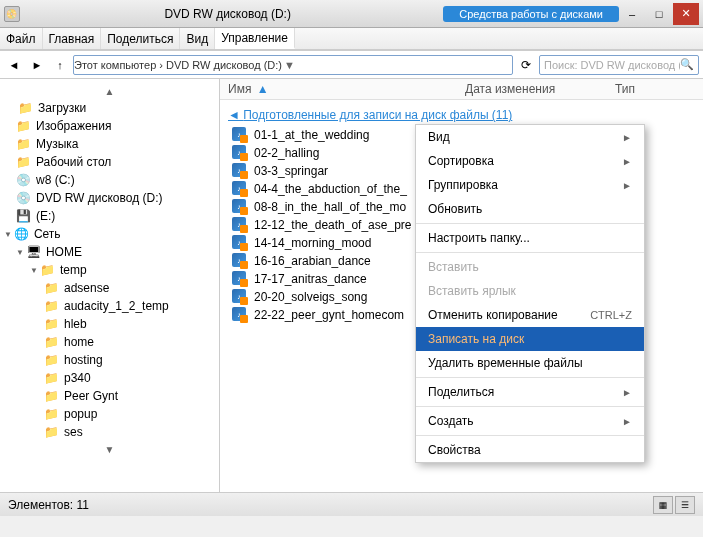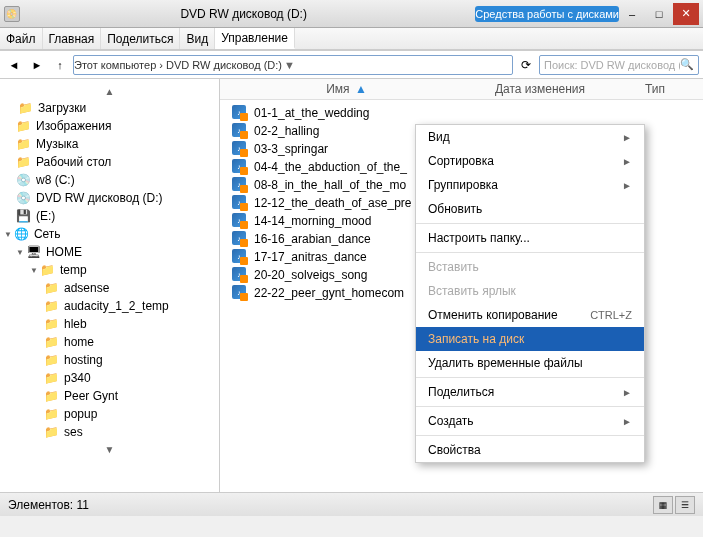--- a/index.html
+++ b/index.html
@@ -13,21 +13,21 @@
       align-items: center;
       padding: 0 4px;
       border-bottom: 1px solid #aaa;
     }
     .title-bar-icons { display: flex; gap: 3px; align-items: center; }
     .tb-icon { width: 16px; height: 16px; background: #ccc; border: 1px solid #999; border-radius: 2px; font-size: 9px; display: flex; align-items: center; justify-content: center; }
     .title-text { flex: 1; text-align: center; font-size: 12px; }
     .title-badge {
       background: #2b88d8;
       color: white;
-      padding: 2px 0;
+      padding: 2px 16px;
       border-radius: 3px;
       font-size: 11px;
       margin-left: 8px;
     }
     .window-controls { display: flex; gap: 1px; }
     .wc-btn { width: 26px; height: 22px; border: none; cursor: pointer; font-size: 11px; display: flex; align-items: center; justify-content: center; background: transparent; }
     .wc-close { background: #c0392b; color: white; }
 
     
     .ribbon {
@@ -126,21 +126,20 @@
       background: white;
       overflow: hidden;
       position: relative;
     }
     .content-header {
       display: flex;
       padding: 3px 8px;
       border-bottom: 1px solid #e0e0e0;
       font-size: 12px; color: #555;
       background: #fafafa;
-      text-align: center;
     }
     .col-name { flex: 1; }
     .col-date { width: 150px; }
     .col-type { width: 80px; }
     .col-sort-arrow { color: #2b88d8; margin-left: 2px; }
 
     .content-list { padding: 4px 8px; }
     .group-header {
       color: #2b88d8;
       font-size: 12px;
@@ -361,20 +360,24 @@
       </div>
       <div class="col-date">
         <span>Дата изменения</span>
       </div>
       <div class="col-type">
         <span>Тип</span>
       </div>
     </div>
 
     <div class="content-list">
+      <div class="group-header">
+        <span>◄ </span>
+        <span>Подготовленные для записи на диск файлы (11)</span>
+      </div>
 
       <div class="file-item">
         <div class="file-icon">
             <div class="file-icon-img">♪</div>
             <div class="file-icon-small"></div>
           </div>
         <span class="file-name">01-1_at_the_wedding</span>
       </div>
       <div class="file-item">
         <div class="file-icon">

